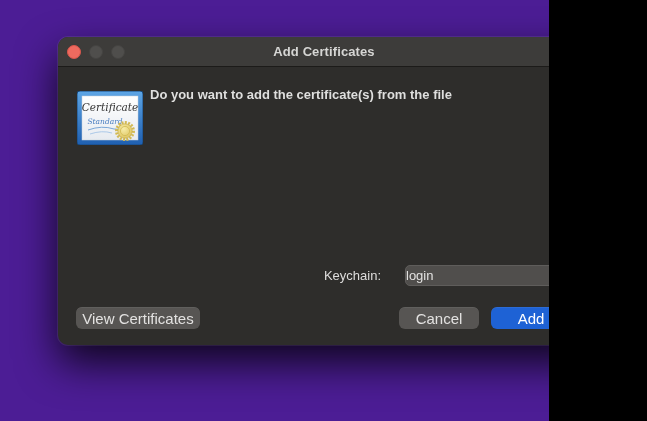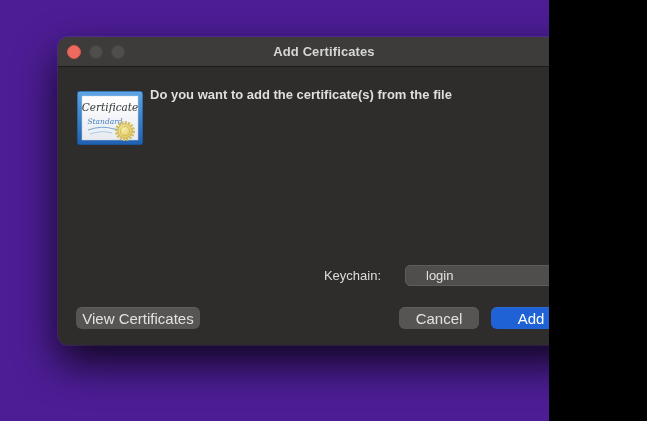--- a/index.html
+++ b/index.html
@@ -18,21 +18,21 @@
   .title{position:absolute;left:0;right:0;text-align:center;font-size:13px;font-weight:bold;
          color:#d6d6d4;letter-spacing:0.1px;}
   .cert-icon{position:absolute;left:19px;top:54px;width:66px;height:54px;}
   .message{position:absolute;left:92px;top:47px;width:400px;color:#dfdfde;
            font-size:13px;font-weight:bold;line-height:21px;}
   .keychain-row{position:absolute;left:0;top:227px;width:515px;height:22px;margin-left:7px;}
   .keychain-label{position:absolute;right:199px;top:4px;font-size:13px;color:#dedddc;}
   .popup{position:absolute;left:340px;top:1px;width:175px;height:21px;background:#504e4c;
          border:1px solid #5f5d5b;border-radius:5px;box-sizing:border-box;
          display:flex;align-items:center;cursor:default;}
-  .popup-value{color:#e2e1e0;font-size:13px;padding-left:20px;flex:1;}
+  .popup-value{color:#e2e1e0;font-size:13px;padding-left:0;flex:1;}
   .stepper{width:16px;height:15px;border-radius:4px;background:#2c6be2;margin-right:2px;
            display:flex;align-items:center;justify-content:center;}
   .btn{position:absolute;top:270px;height:22px;border-radius:6px;border:none;
        font-family:inherit;font-size:15px;color:#e3e2e1;background:#575553;
        display:flex;align-items:center;justify-content:center;cursor:default;
        box-shadow:inset 0 0.5px 0 rgba(255,255,255,0.12);}
   .btn-view{left:18px;width:124px;}
   .btn-cancel{left:341px;width:80px;}
   .btn-add{left:433px;width:80px;background:#1e62d5;color:#ffffff;}
 </style>

